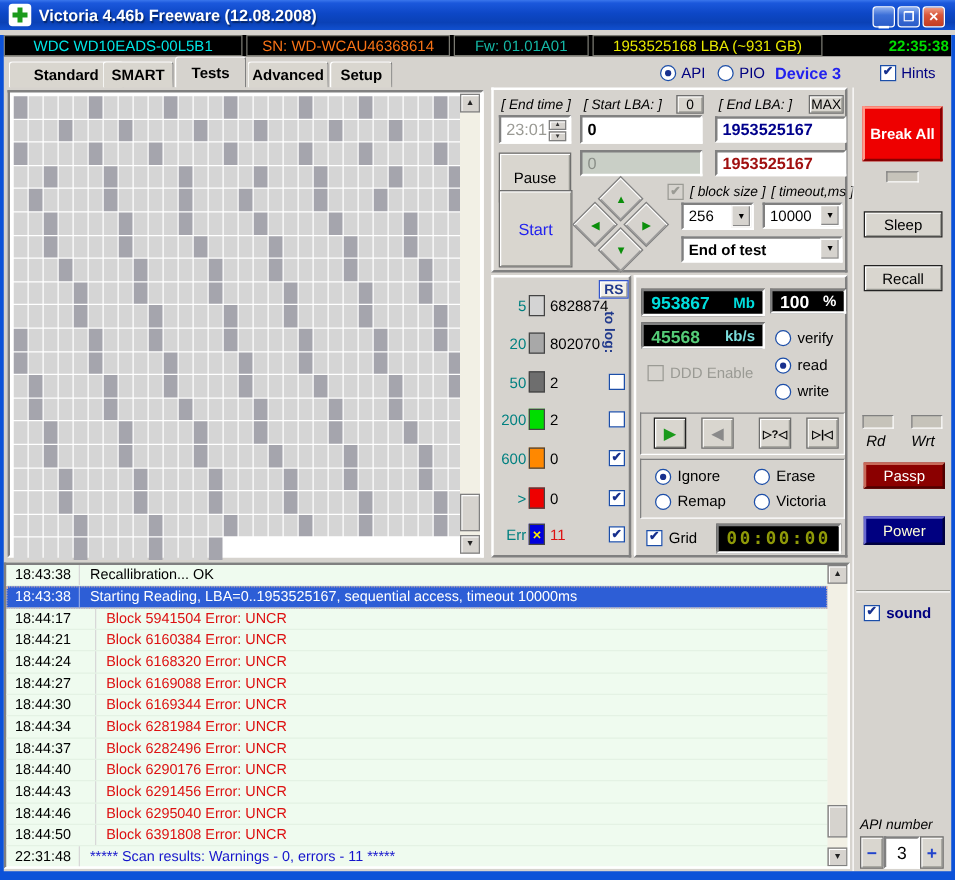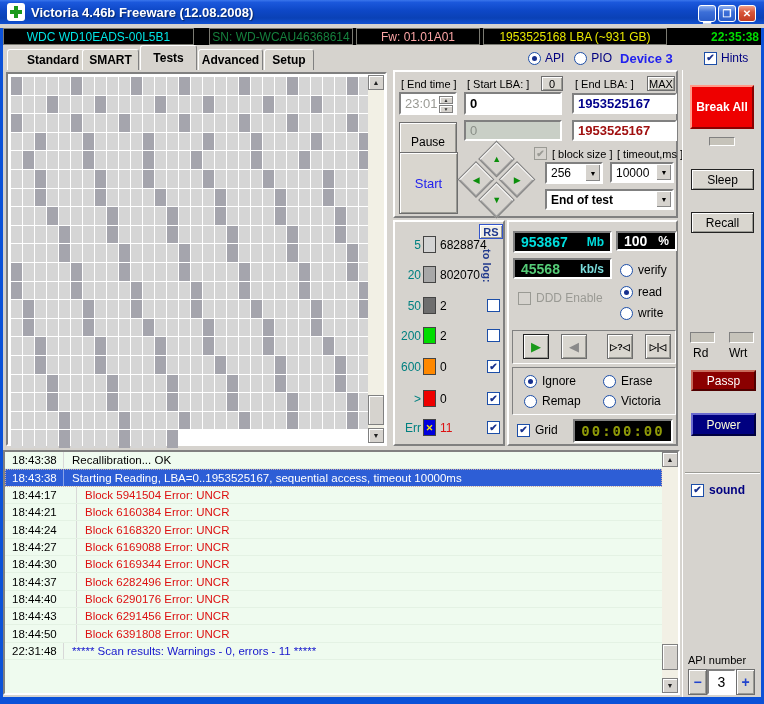--- a/index.html
+++ b/index.html
@@ -57,21 +57,21 @@
   .selarrow { width:16px; align-self:stretch; background:#d6d3ce; border:1px solid #fff;
     box-shadow:inset -1px -1px 0 #888; font-size:7px; display:flex; align-items:center; justify-content:center; flex:none; }
   .cb { width:13px; height:13px; background:#fff; border:1px solid #1c4ea8; display:inline-flex;
     align-items:center; justify-content:center; flex:none; }
   .cb .mark { visibility:hidden; color:#17308e; font-size:10px; font-weight:bold; line-height:1; }
   .cb.on .mark { visibility:visible; }
   .cb.disabled { background:#d6d3ce; border-color:#9a9a94; }
   .cb.disabled .mark { color:#9a9a94; }
   .radio { width:13px; height:13px; border-radius:50%; background:#fff; border:1px solid #1c4ea8; position:relative; flex:none; }
   .radio.on::after { content:""; position:absolute; left:3px; top:3px; width:5px; height:5px; border-radius:50%; background:#17308e; }
-  .lab { position:absolute; font-size:11px; white-space:nowrap; }
+  .lab { position:absolute; font-size:11px; white-space:nowrap;font-style:italic; }
   .row { display:flex; align-items:center; gap:5px; position:absolute; font-size:12px; }
 
   
   .gridpanel { position:absolute; left:6px; top:72px; width:381px; height:374px; background:#fff; }
   .blockgrid { position:absolute; left:3px; top:3px; display:grid;
     grid-template-columns:repeat(30,11px); grid-auto-rows:17.6px; gap:1px; }
   .cell { width:11px; }
   .sb { position:absolute; background:#f2f0e5; }
   .sbbtn { position:absolute; left:0; width:100%; height:15px; background:#d6d3ce; border:1px solid #808080;
     box-shadow:inset 1px 1px 0 #fff; font-size:7px; color:#222; display:flex; align-items:center; justify-content:center; }
@@ -149,22 +149,22 @@
           <span>❐</span>
         </div>
       <div class="wbtn close">
           <span>✕</span>
         </div>
     </div>
   </div>
 
   <div class="infobar">
     <div class="iseg" style="width:191px;color:#00e5e5">WDC WD10EADS-00L5B1</div>
-    <div class="iseg" style="width:144px;color:#15803d;margin-left:15px">SN: WD-WCAU46368614</div>
-    <div class="iseg" style="width:124px;color:#fca5a5;margin-left:3px">Fw: 01.01A01</div>
+    <div class="iseg" style="width:163px;color:#f97316;margin-left:3px">SN: WD-WCAU46368614</div>
+    <div class="iseg" style="width:108px;color:#14b8a6;margin-left:3px">Fw: 01.01A01</div>
     <div class="iseg" style="width:184px;color:#e8e800;margin-left:3px">1953525168 LBA (~931 GB)</div>
     <div class="iclock" style="color:#00dd00">22:35:38</div>
   </div>
 
   <div class="tab" style="left:7px;width:92px">Standard</div>
   <div class="tab" style="left:82px;width:57px">SMART</div>
   <div class="tab active" style="left:140px;width:57px">Tests</div>
   <div class="tab" style="left:198px;width:65px">Advanced</div>
   <div class="tab" style="left:264px;width:50px">Setup</div>
 
@@ -1021,30 +1021,38 @@
         </div>
       <div class="log-row error">
           <span class="log-time">18:44:27</span>
           <span class="log-msg">Block 6169088 Error: UNCR</span>
         </div>
       <div class="log-row error">
           <span class="log-time">18:44:30</span>
           <span class="log-msg">Block 6169344 Error: UNCR</span>
         </div>
       <div class="log-row error">
+          <span class="log-time">18:44:34</span>
+          <span class="log-msg">Block 6281984 Error: UNCR</span>
+        </div>
+      <div class="log-row error">
           <span class="log-time">18:44:37</span>
           <span class="log-msg">Block 6282496 Error: UNCR</span>
         </div>
       <div class="log-row error">
           <span class="log-time">18:44:40</span>
           <span class="log-msg">Block 6290176 Error: UNCR</span>
         </div>
       <div class="log-row error">
           <span class="log-time">18:44:43</span>
           <span class="log-msg">Block 6291456 Error: UNCR</span>
+        </div>
+      <div class="log-row error">
+          <span class="log-time">18:44:46</span>
+          <span class="log-msg">Block 6295040 Error: UNCR</span>
         </div>
       <div class="log-row error">
           <span class="log-time">18:44:50</span>
           <span class="log-msg">Block 6391808 Error: UNCR</span>
         </div>
       <div class="log-row info">
           <span class="log-time">22:31:48</span>
           <span class="log-msg">***** Scan results: Warnings - 0, errors - 11 *****</span>
         </div>
     </div>

